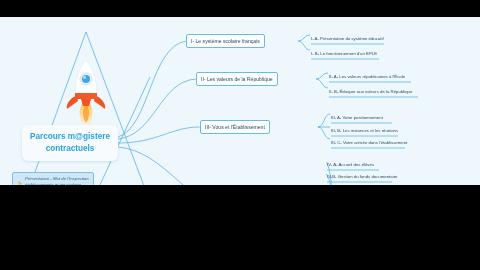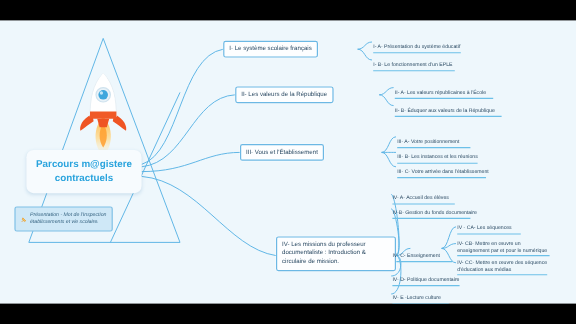--- a/index.html
+++ b/index.html
@@ -5,21 +5,21 @@
   * { box-sizing: border-box; margin: 0; padding: 0; }
   html, body {
     width: 480px; height: 270px;
     background: #000;
     font-family: "Liberation Sans", sans-serif;
     overflow: hidden;
   }
   #canvas {
     position: absolute;
     left: 0; top: 17px;
-    width: 480px; height: 236px;
+    width: 480px; height: 168px;
     background: #eef7fc;
     overflow: hidden;
   }
   #bar-top { position:absolute; left:0; top:0; width:480px; height:17px; background:#000; }
   #bar-bottom { position:absolute; left:0; top:253px; width:480px; height:17px; background:#000; }
 
   svg.links { position:absolute; left:0; top:0; width:480px; height:236px; overflow:visible; }
 
   .node {
     position: absolute;

